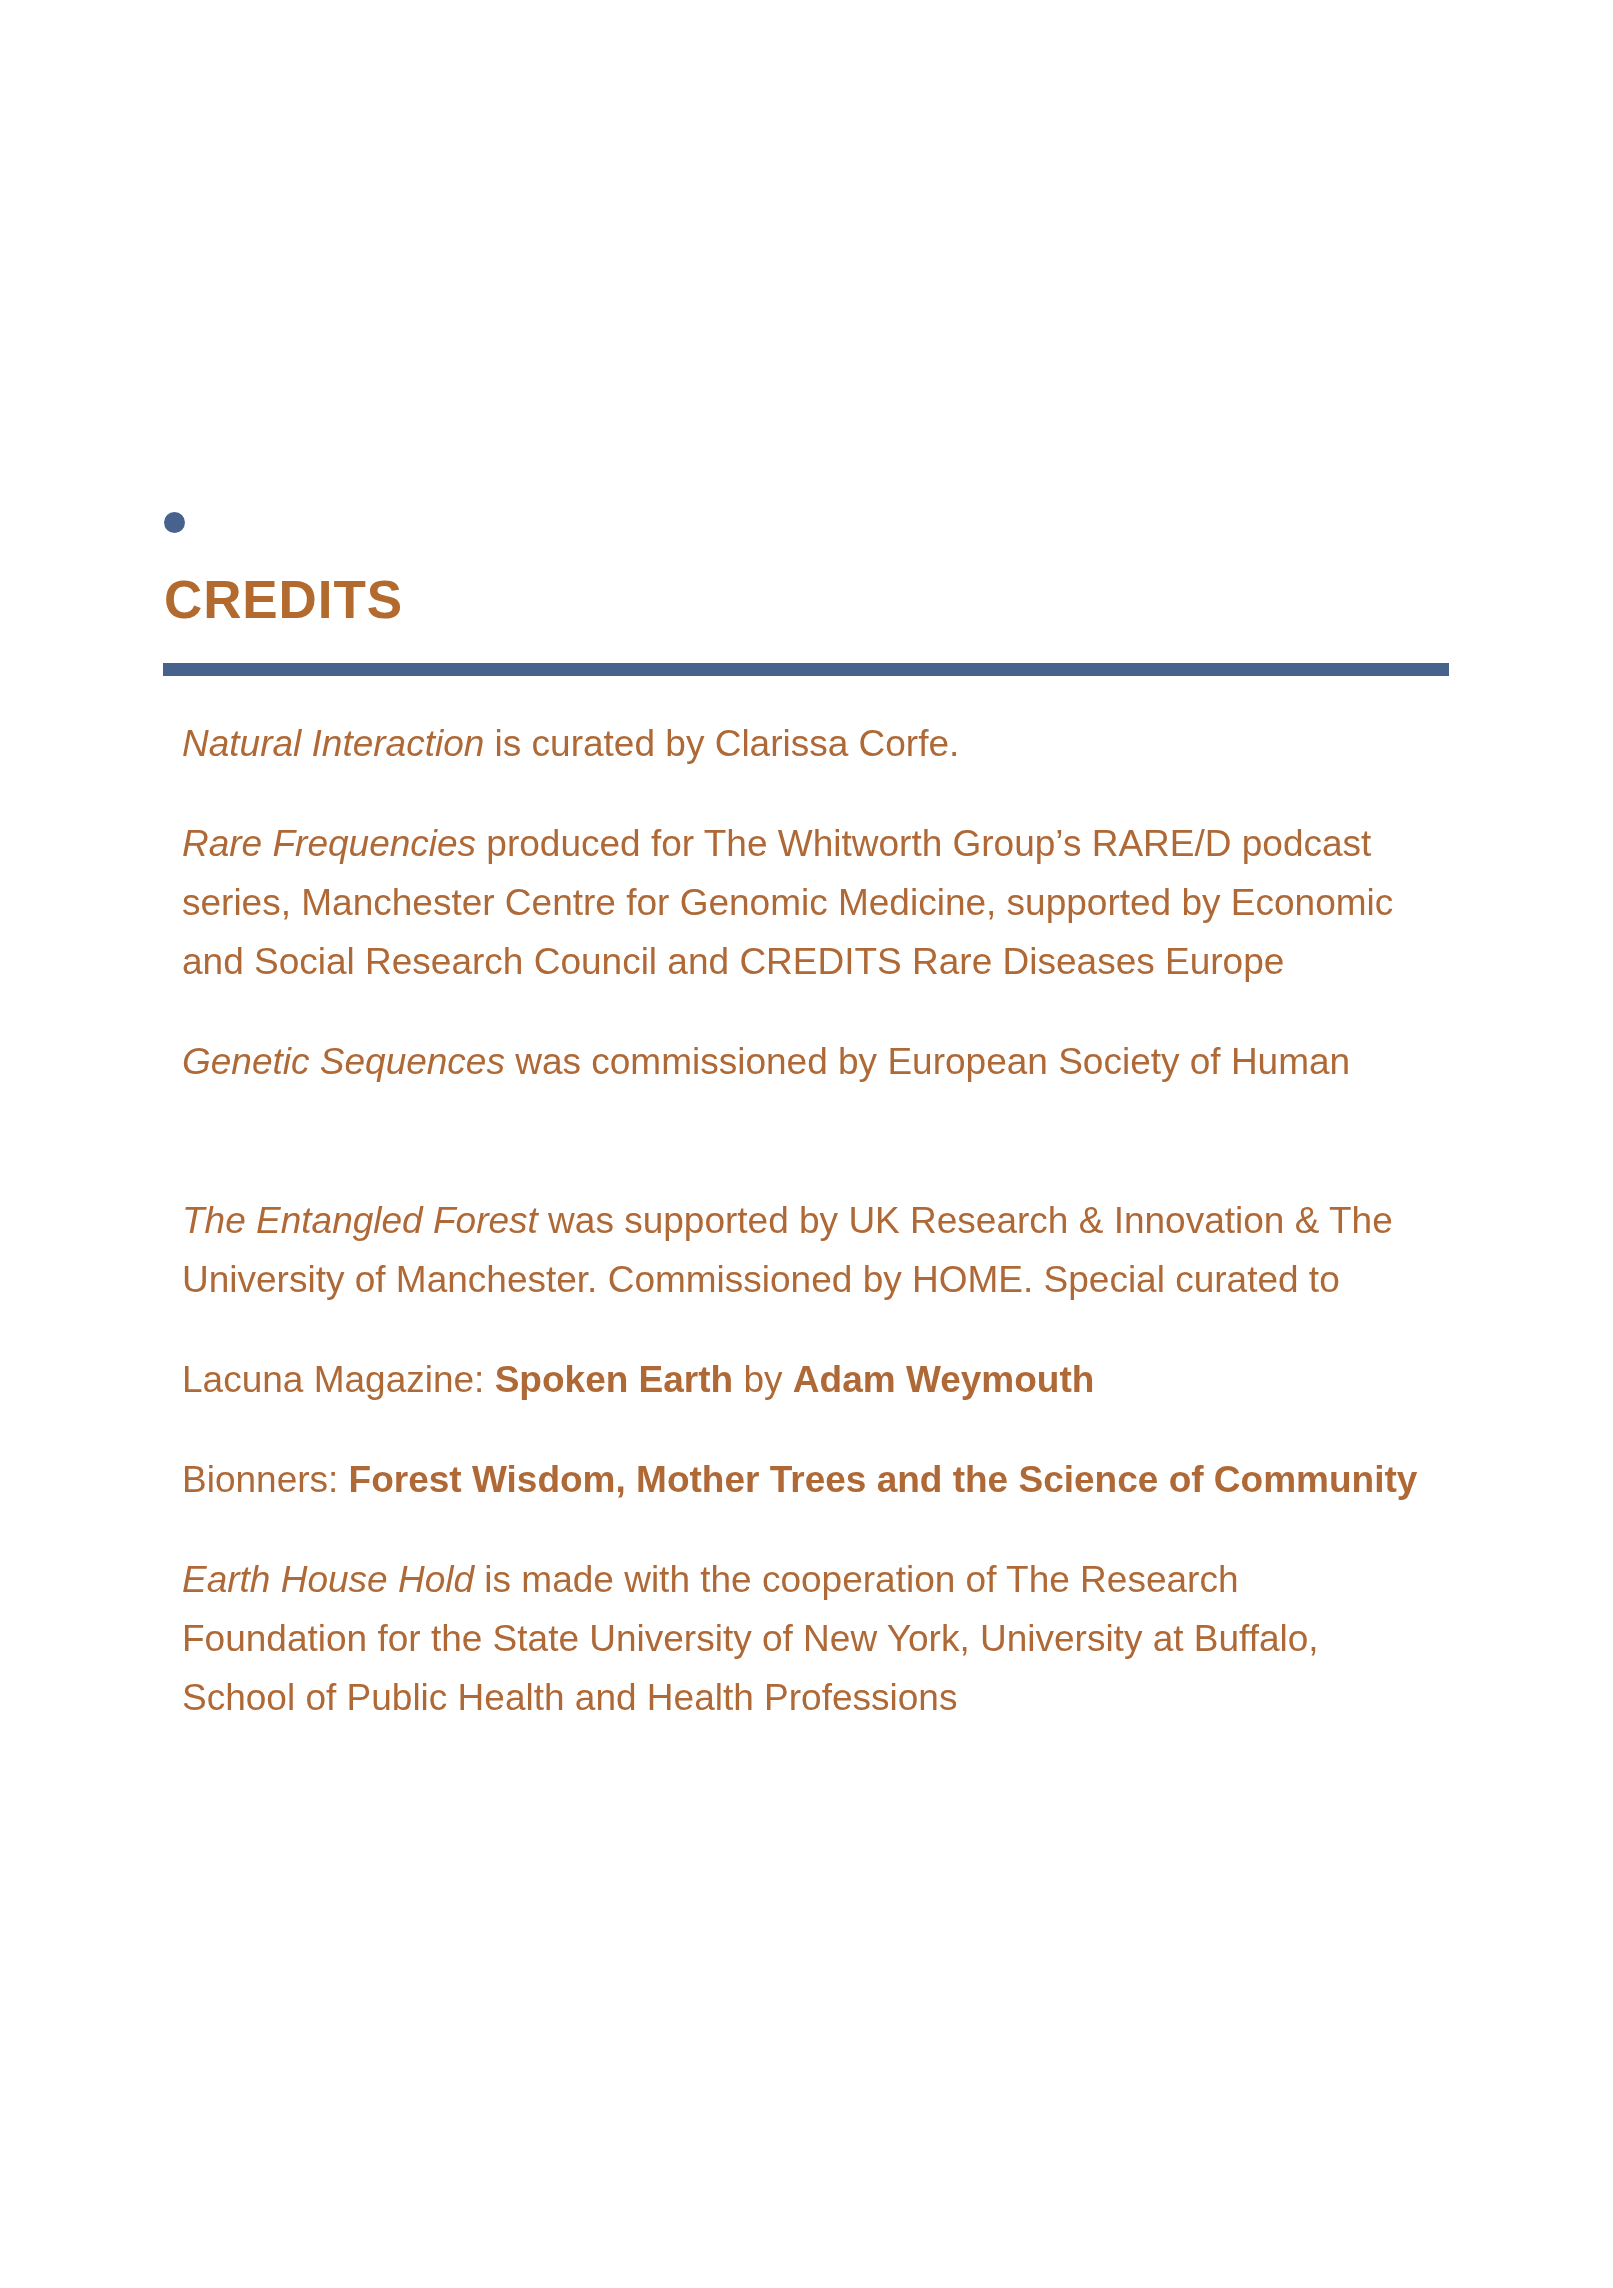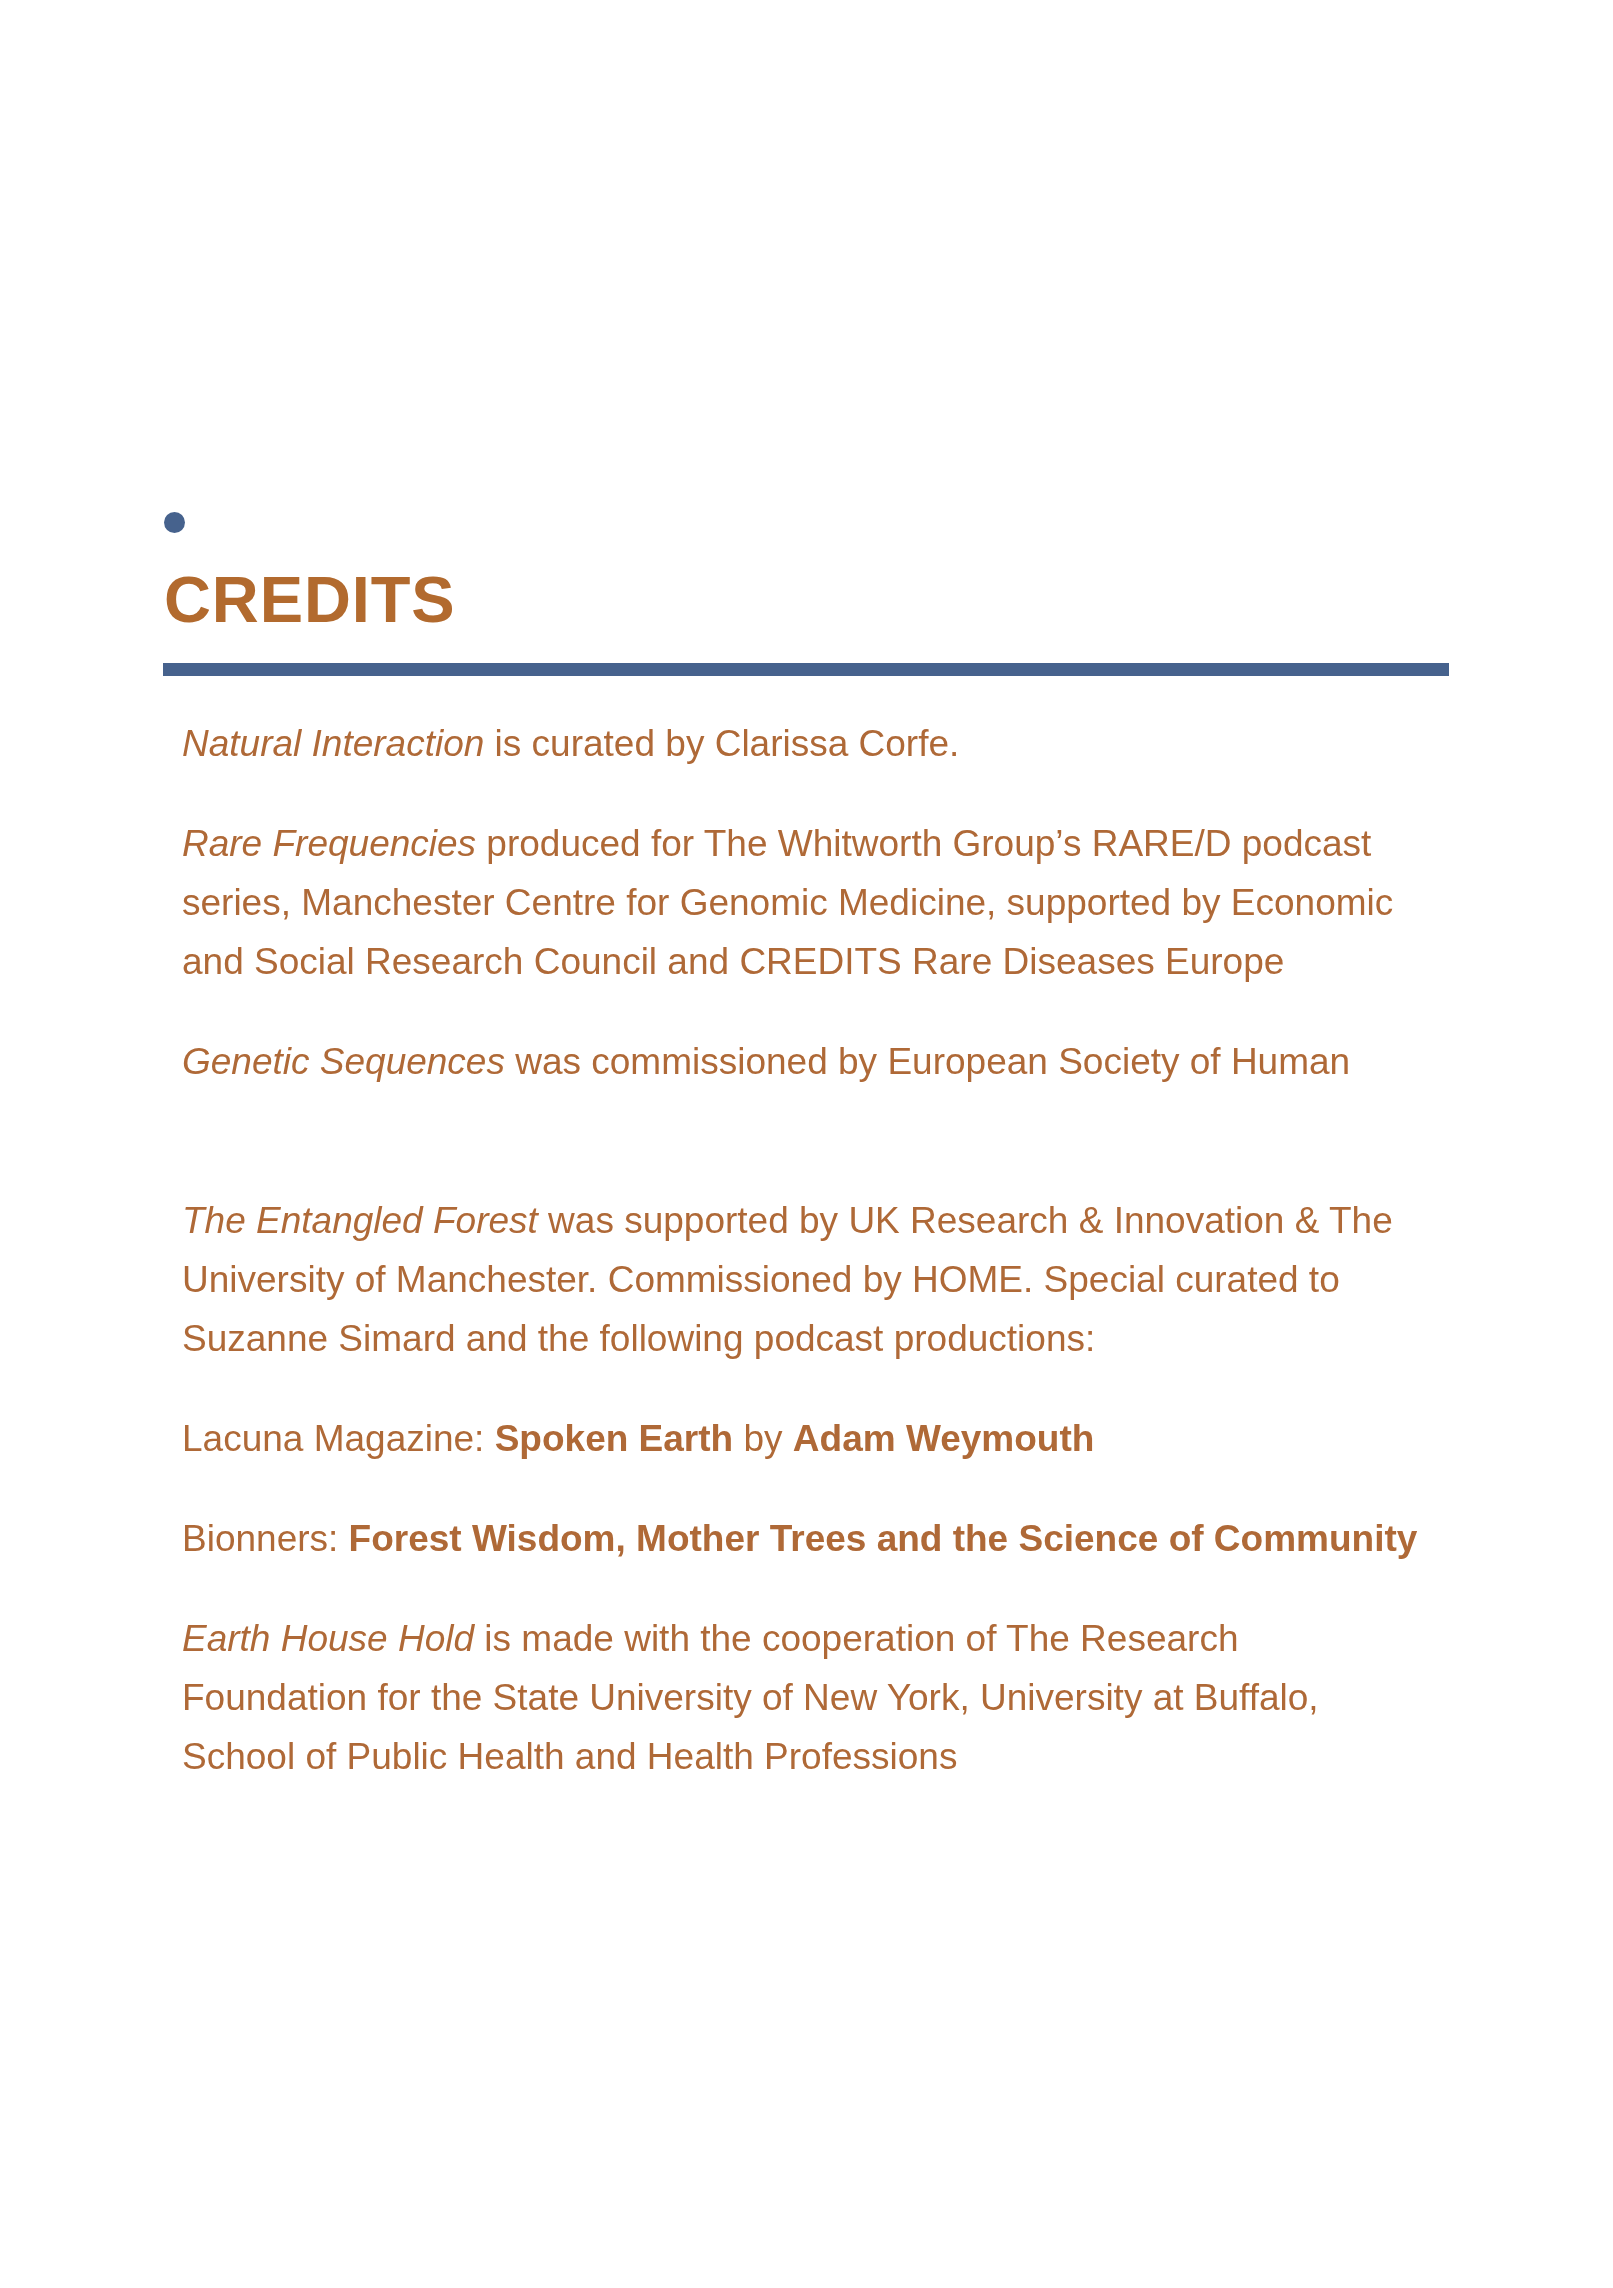--- a/index.html
+++ b/index.html
@@ -25,21 +25,21 @@
     width: 21px;
     height: 21px;
     border-radius: 50%;
     background: var(--blue);
   }
   .title {
     position: absolute;
     left: 164px;
     top: 574px;
     margin: 0;
-    font-size: 65px;
+    font-size: 53px;
     line-height: 52px;
     font-weight: bold;
     letter-spacing: 0.9px;
     color: var(--brown-heading);
   }
   .rule {
     position: absolute;
     left: 163px;
     top: 663px;
     width: 1286px;
@@ -65,19 +65,19 @@
 <body>
 
 <div class="page" style="--blue: #46628d; --brown: #af6937; --brown-heading: #b26a2e; background: rgb(255, 255, 255);">
   <span class="dot"></span>
   <h1 class="title">CREDITS</h1>
   <div class="rule"></div>
   <div class="body">
       <p><span class="it">Natural Interaction</span><span> is curated by Clarissa Corfe.</span></p>
       <p><span class="it">Rare Frequencies</span><span> produced for The Whitworth Group’s RARE/D podcast</span><br><span>series, Manchester Centre for Genomic Medicine, supported by Economic</span><br><span>and Social Research Council and CREDITS Rare Diseases Europe</span></p>
       <p><span class="it">Genetic Sequences</span><span> was commissioned by European Society of Human</span><br><br></p>
-      <p><span class="it">The Entangled Forest</span><span> was supported by UK Research &amp; Innovation &amp; The</span><br><span>University of Manchester. Commissioned by HOME. Special curated to</span><br><span>Suzanne Simard and the following podcast productions:</span></p>
+      <p><span class="it">The Entangled Forest</span><span> was supported by UK Research &amp; Innovation &amp; The</span><br><span>University of Manchester. Commissioned by HOME. Special curated to</span><br></p>
       <p><span>Lacuna Magazine: </span><span class="b">Spoken Earth</span><span> by </span><span class="b">Adam Weymouth</span></p>
       <p><span>Bionners: </span><span class="b">Forest Wisdom, Mother Trees and the Science of Community</span></p>
       <p><span class="it">Earth House Hold</span><span> is made with the cooperation of The Research</span><br><span>Foundation for the State University of New York, University at Buffalo,</span><br><span>School of Public Health and Health Professions</span></p>
     </div>
 </div>
 
 
 </body></html>

